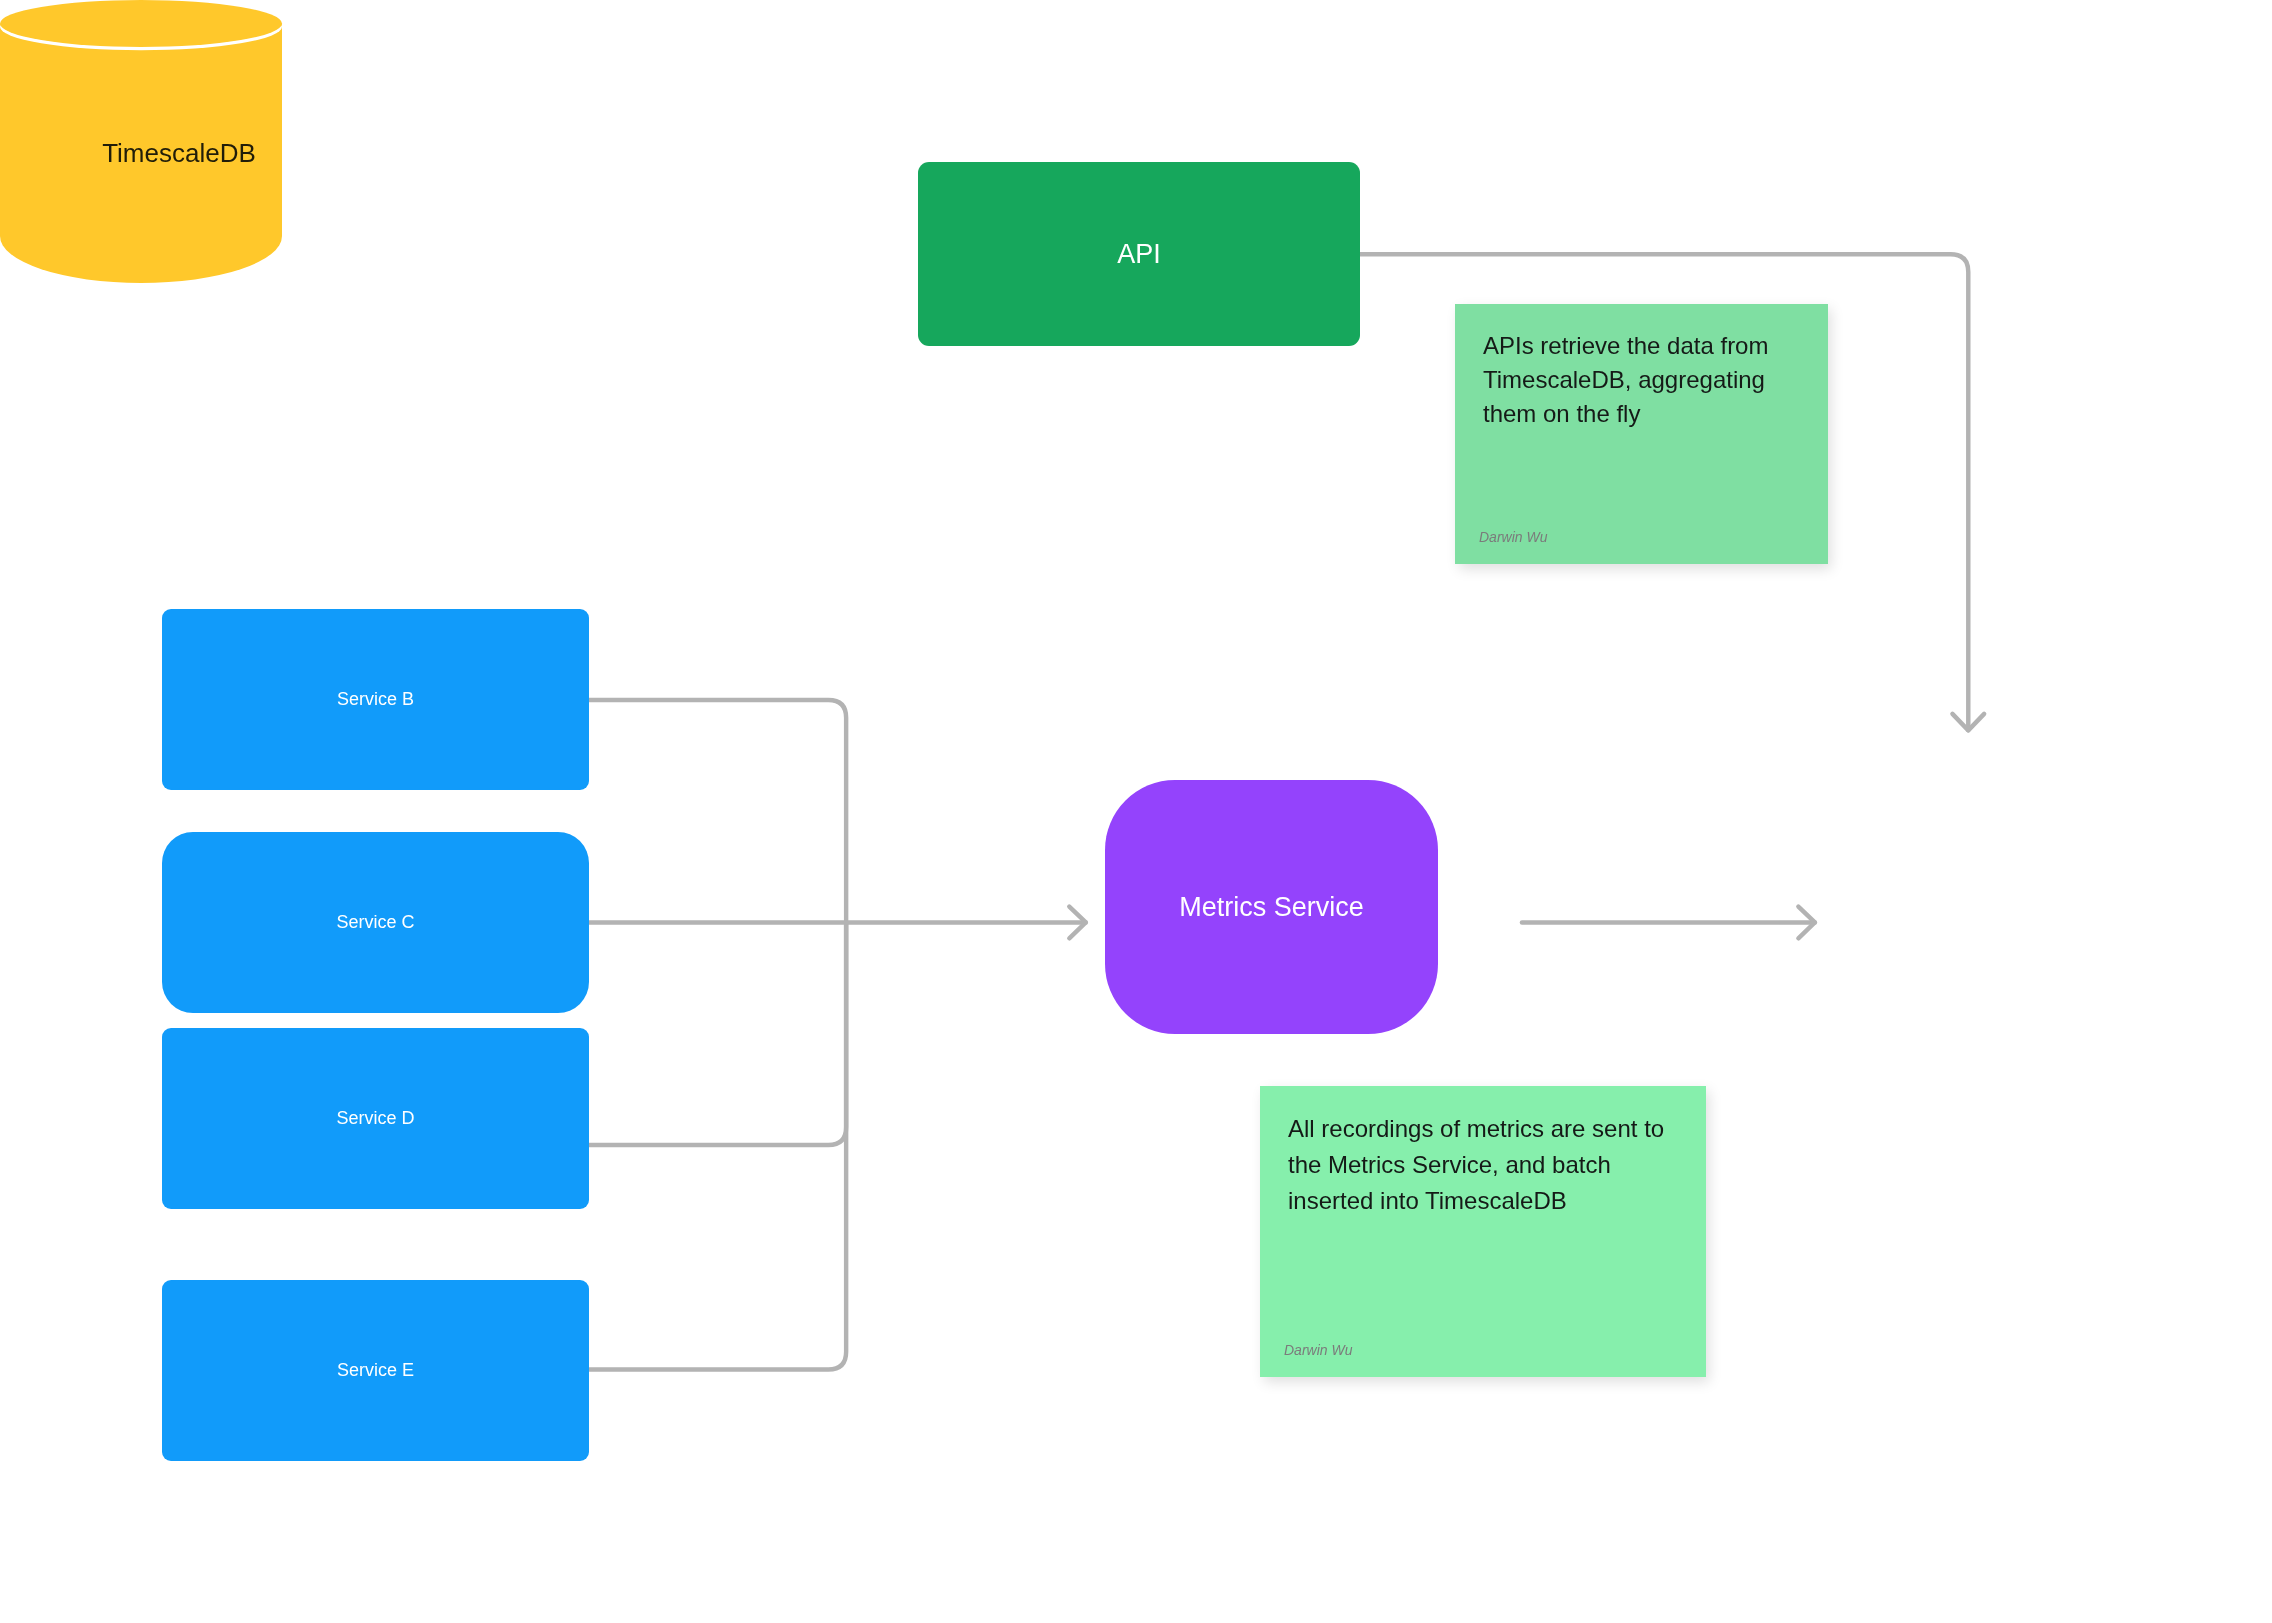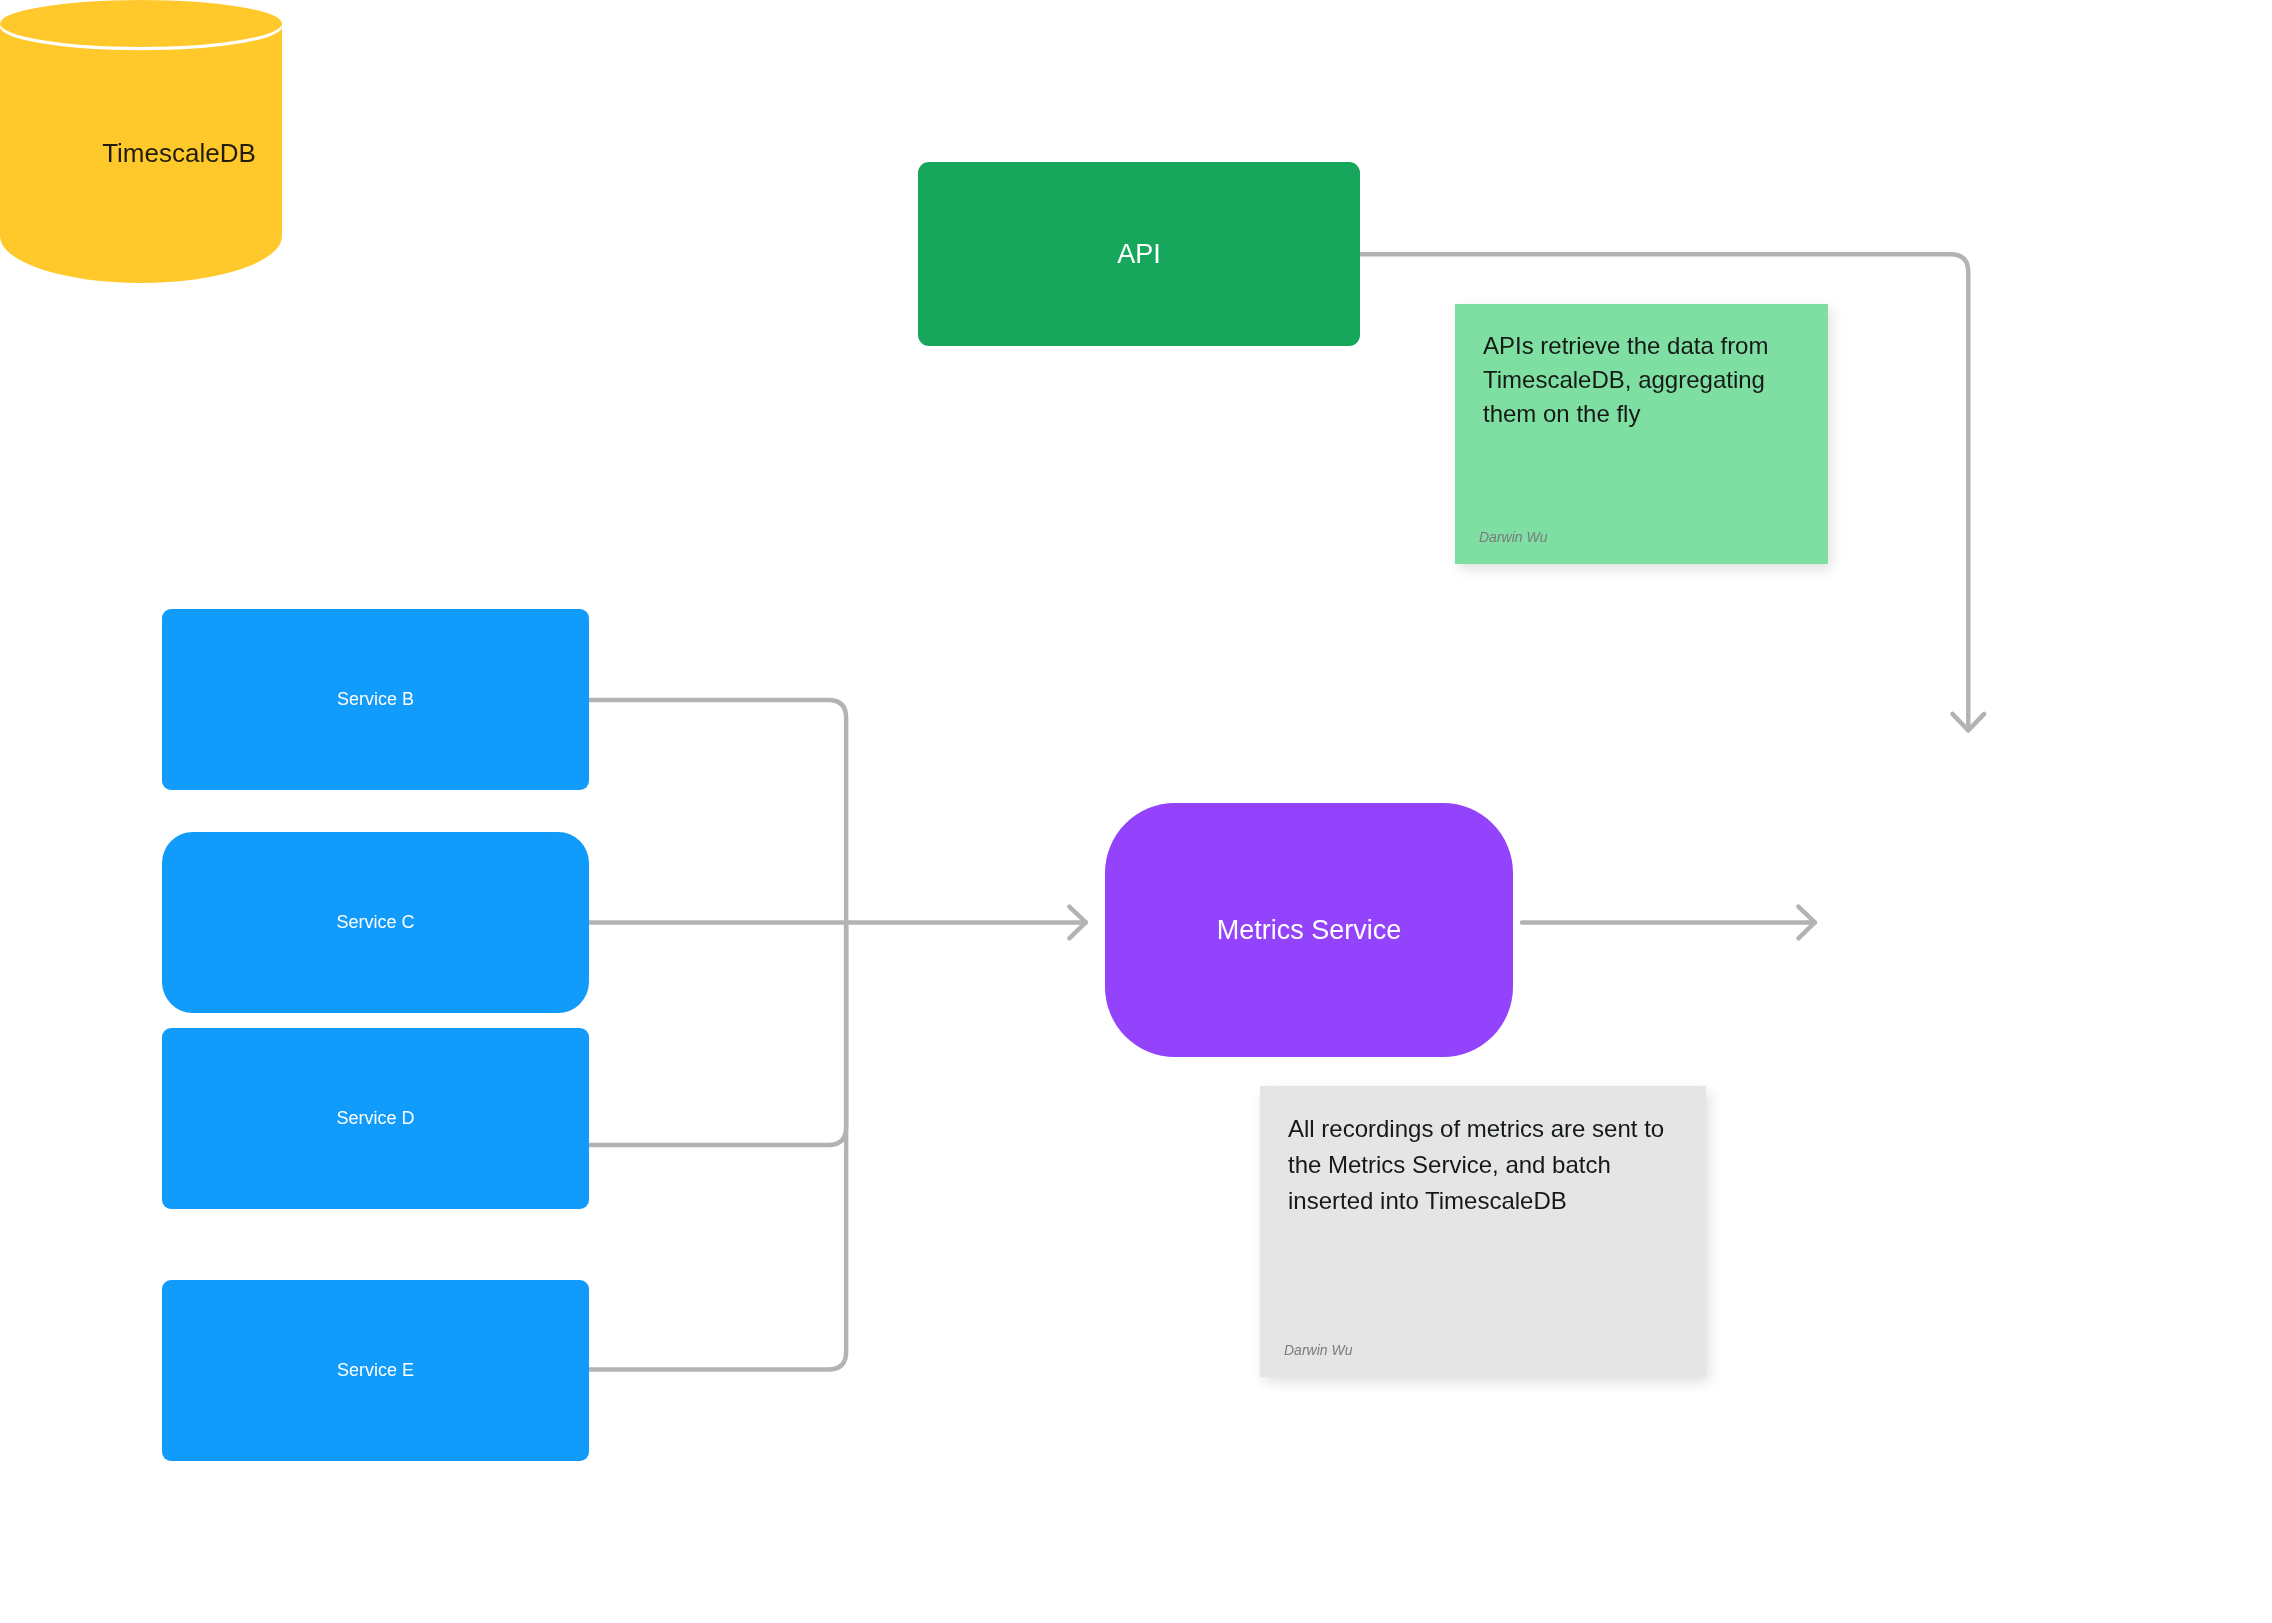--- a/index.html
+++ b/index.html
@@ -55,22 +55,22 @@
     font-size: 18px;
   }
   #node-service-b { top: 609px; }
   #node-service-c { top: 832px; border-radius: 31px; }
   #node-service-d { top: 1028px; }
   #node-service-e { top: 1280px; }
 
   
   #node-metrics {
     left: 1105px;
-    top: 803px;
-    width: 408px;
+    top: 780px;
+    width: 333px;
     height: 254px;
     background: #9443FC;
     border-radius: 70px;
     color: #ffffff;
     font-size: 27px;
   }
 
   
   #node-db {
     left: 1827px;
@@ -140,21 +140,21 @@
     top: 304px;
     width: 373px;
     height: 260px;
     background: #7FDFA2;
   }
   #sticky-metrics-note {
     left: 1260px;
     top: 1086px;
     width: 446px;
     height: 291px;
-    background: #e5e5e5;
+    background: #86efac;
   }
   #sticky-metrics-note .sticky-text { line-height: 1.5; }
 
   
   #connectors {
     position: absolute;
     left: 0;
     top: 0;
     width: 2273px;
     height: 1623px;

